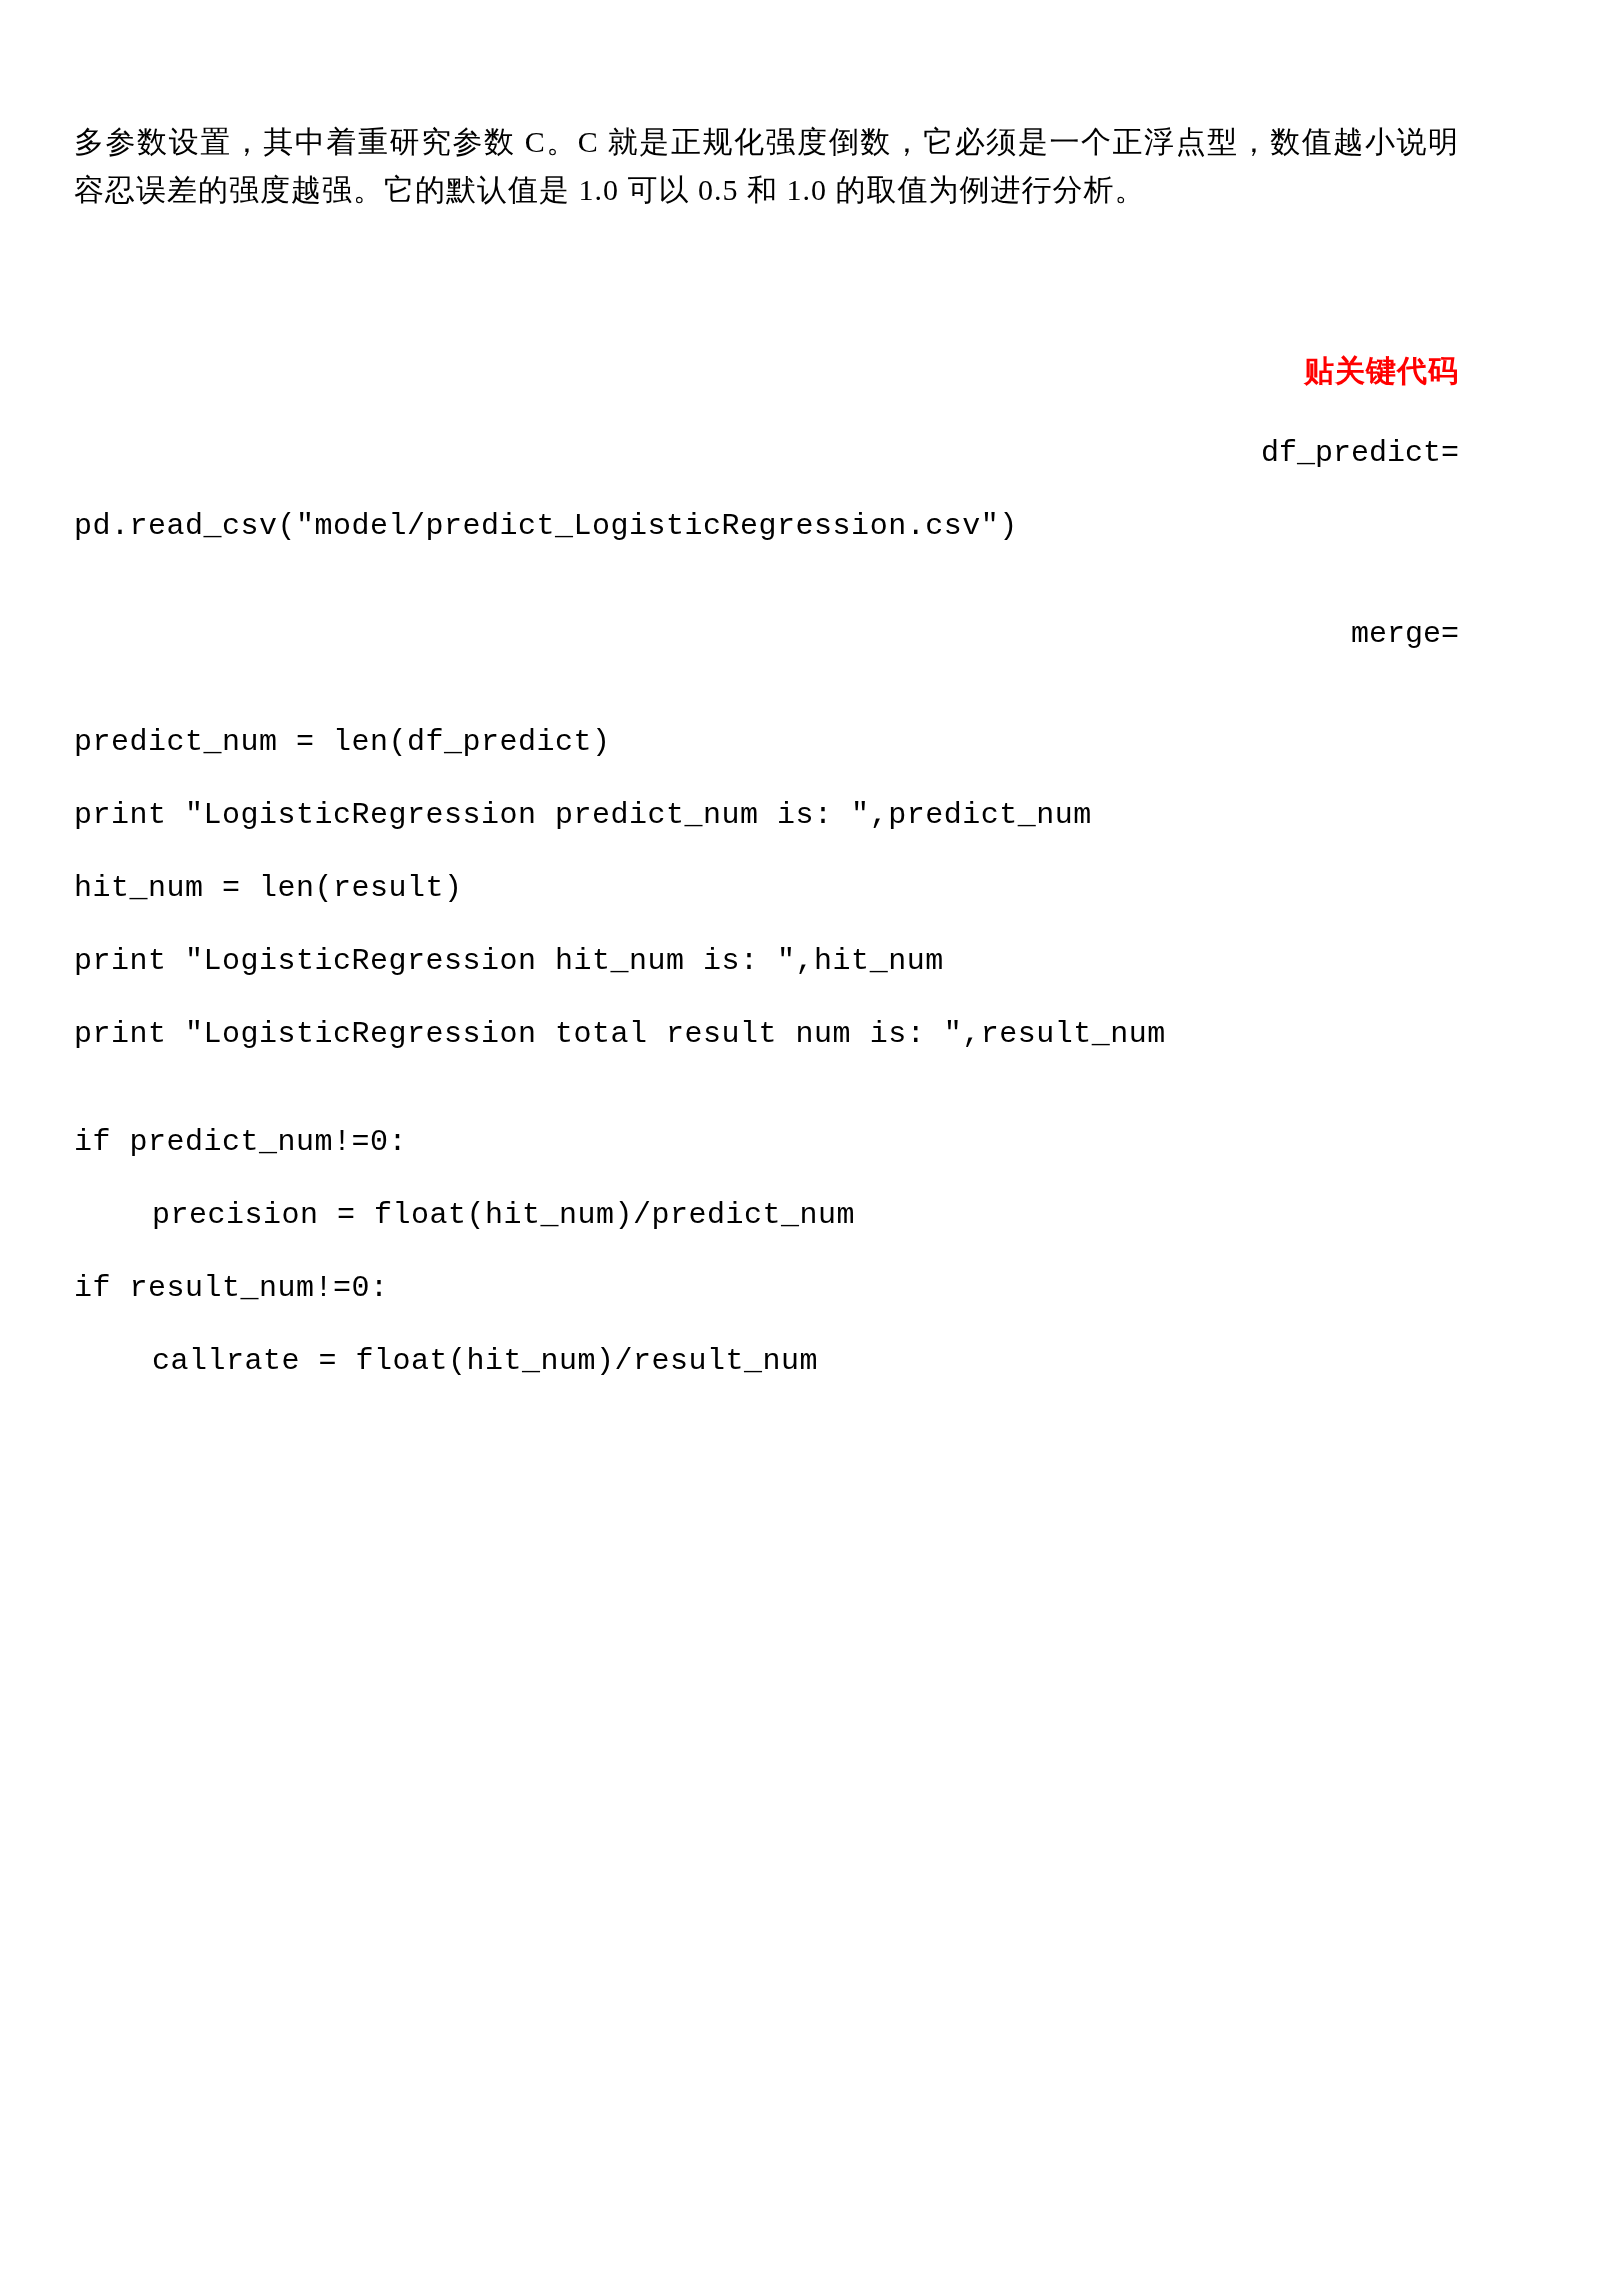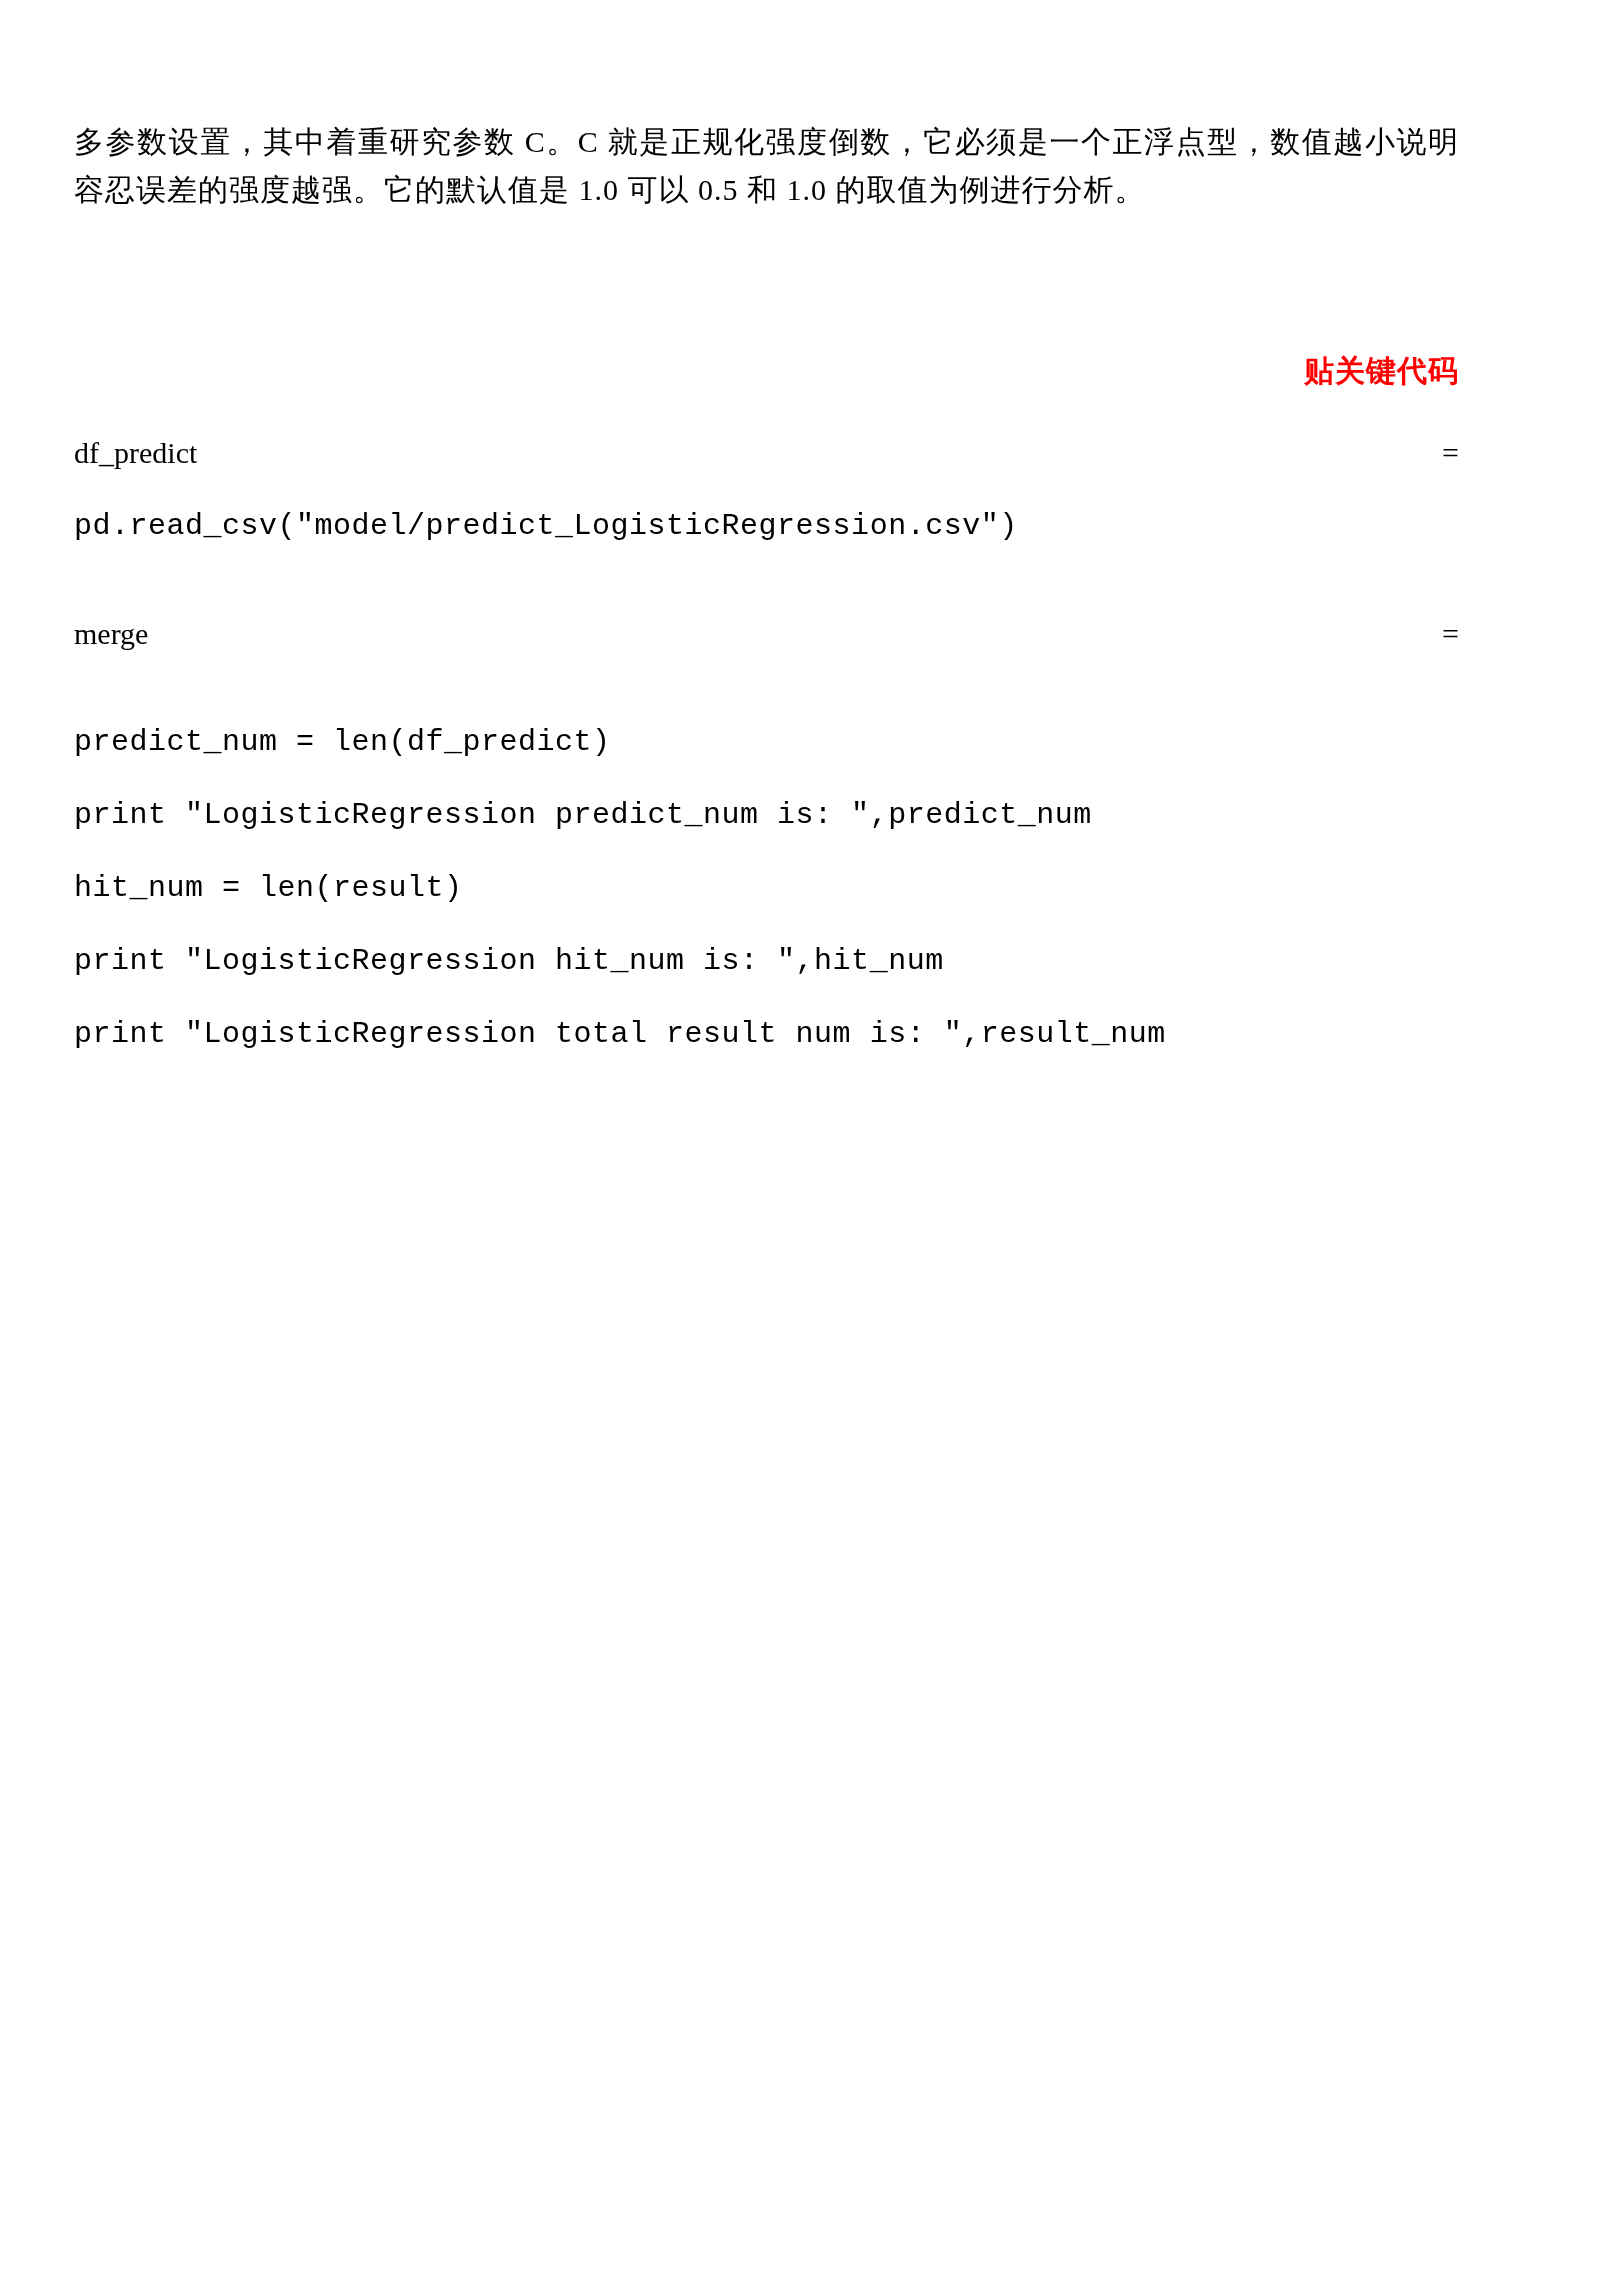--- a/index.html
+++ b/index.html
@@ -27,22 +27,22 @@
     .section-heading {
       font-size: 30px;
       color: #ff0000;
       font-weight: bold;
       margin-bottom: 44px;
       letter-spacing: 1px;
       text-align: right;
     }
     .code-line-justified {
       display: flex;
-      justify-content: space-between;
-      font-family: Liberation Serif, serif;
+      justify-content: flex-end;
+      font-family: Liberation Mono, monospace;
       font-size: 30px;
       color: #000000;
       margin-bottom: 39px;
     }
     .code-plain {
       font-family: "Courier New", "Consolas", monospace;
       font-size: 30px;
       color: #000000;
       margin-bottom: 39px;
       letter-spacing: 0.5px;
@@ -79,15 +79,21 @@
   </div>
 
   <div class="code-group">
     <div class="code-plain">predict_num = len(df_predict)</div>
     <div class="code-plain">print "LogisticRegression predict_num is: ",predict_num</div>
     <div class="code-plain">hit_num = len(result)</div>
     <div class="code-plain">print "LogisticRegression hit_num is: ",hit_num</div>
     <div class="code-plain">print "LogisticRegression total result num is: ",result_num</div>
   </div>
 
+  <div class="code-group">
+    <div class="code-plain">if predict_num!=0:</div>
+    <div class="code-plain indent">precision = float(hit_num)/predict_num</div>
+    <div class="code-plain">if result_num!=0:</div>
+    <div class="code-plain indent">callrate = float(hit_num)/result_num</div>
+  </div>
 
 </div>
 
 
 </body></html>

